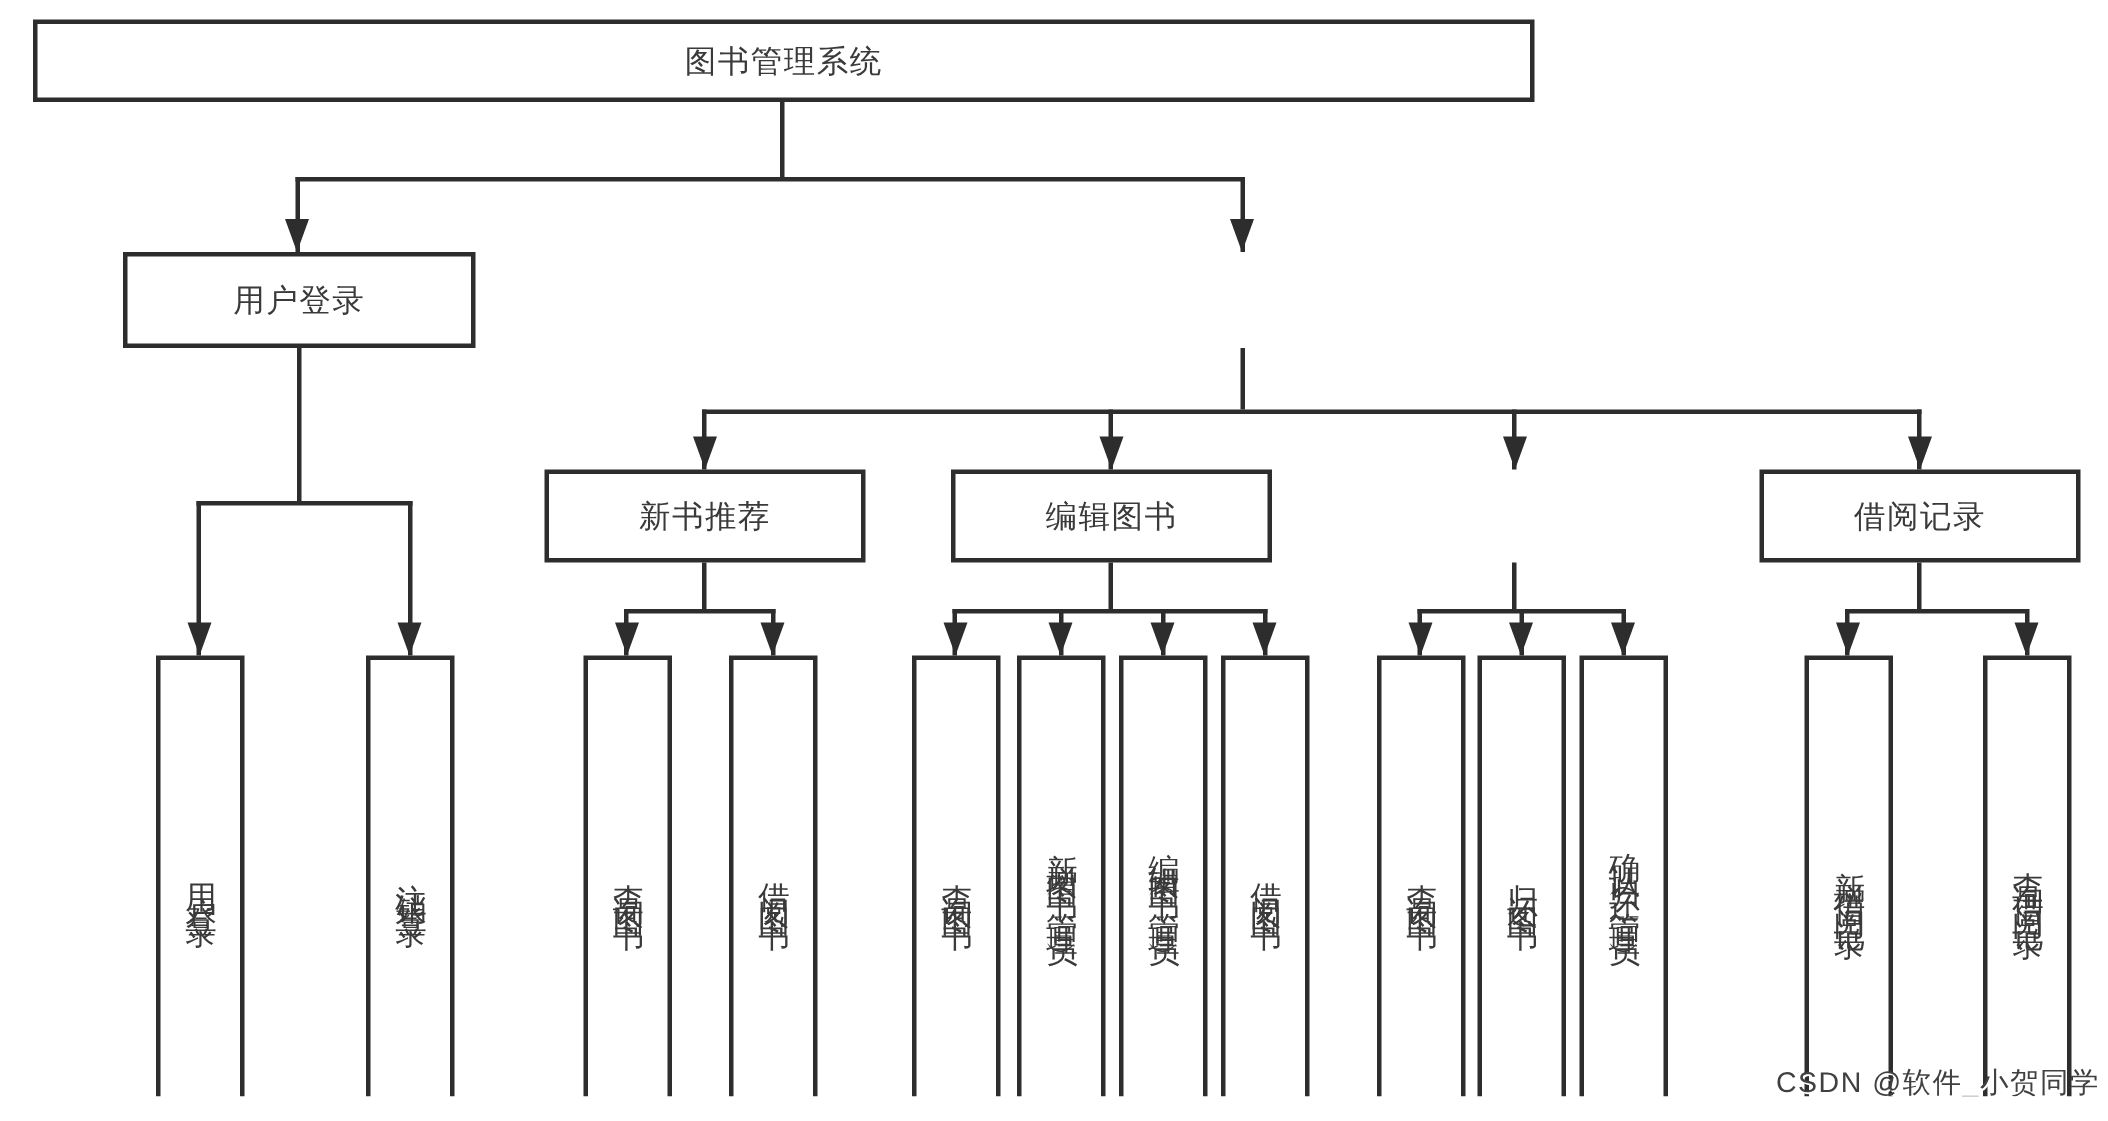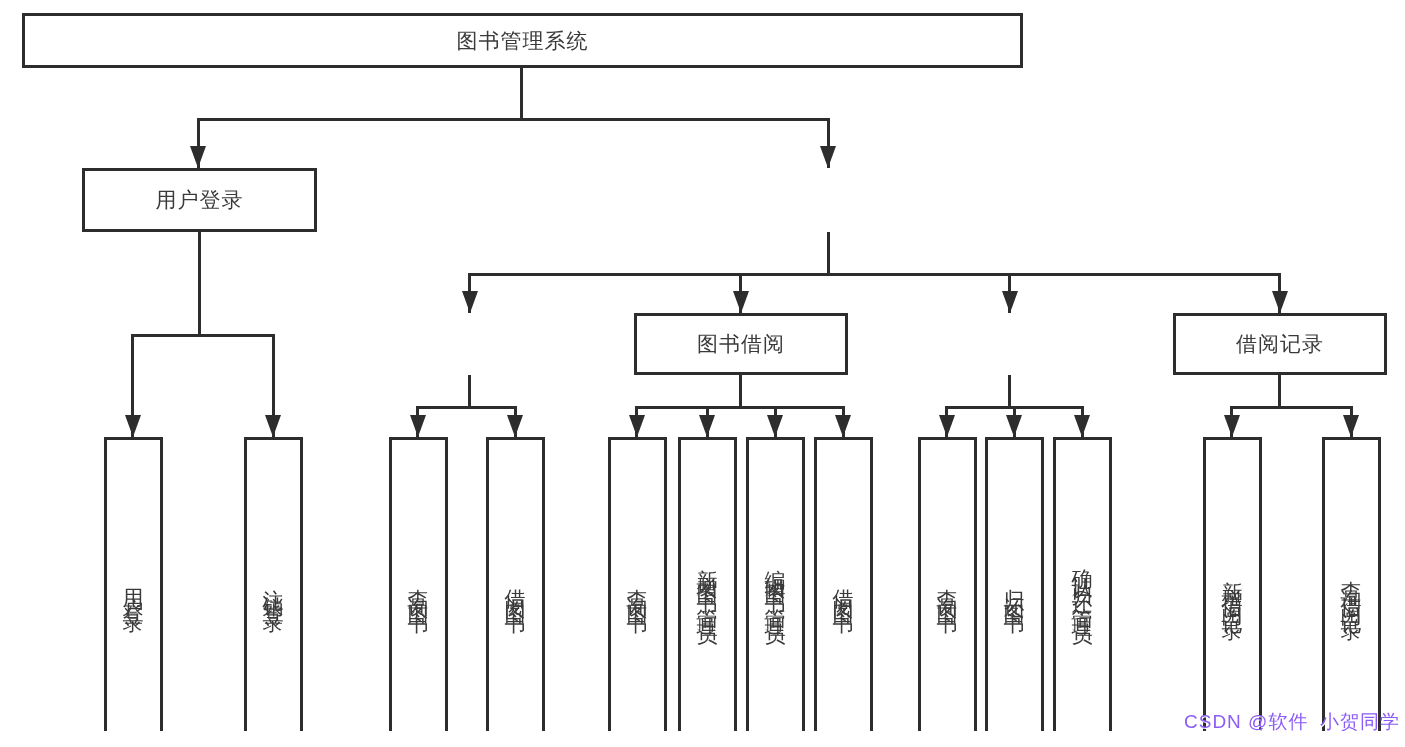--- a/index.html
+++ b/index.html
@@ -46,37 +46,38 @@
     height: 0;
     border-left: 8px solid transparent;
     border-right: 8px solid transparent;
     border-top: 22px solid #2d2d2d;
   }
   .watermark {
     position: absolute;
     left: 1184px;
     top: 709px;
     font-size: 19px;
-    color: #8b5cf6;
+    color: #404040;
     letter-spacing: 1px;
     z-index: 10;
     text-shadow: 1px 1px 0 #ffffff;
     white-space: nowrap;
   }
 </style>
 </head>
 <body>
 
 <div class="canvas">
 
   <div class="box" style="left:22px; top:13px; width:1001px; height:55px;">图书管理系统</div>
 
   <div class="box" style="left:82px; top:168px; width:235px; height:64px;">用户登录</div>
 
-  <div class="box" style="left:634px; top:313px; width:214px; height:62px;">图书借阅</div>
+  <div class="box" style="left:363px; top:313px; width:214px; height:62px;">新书推荐</div>
+  <div class="box" style="left:634px; top:313px; width:214px; height:62px;">编辑图书</div>
   <div class="box" style="left:1173px; top:313px; width:214px; height:62px;">借阅记录</div>
 
   <div class="box vbox" style="left:104px; top:437px; width:59px; height:301px;">用户登录</div>
   <div class="box vbox" style="left:244px; top:437px; width:59px; height:301px;">注销登录</div>
 
   <div class="box vbox" style="left:389px; top:437px; width:59px; height:301px;">查询图书</div>
   <div class="box vbox" style="left:486px; top:437px; width:59px; height:301px;">借阅图书</div>
 
   <div class="box vbox" style="left:608px; top:437px; width:59px; height:301px;">查询图书</div>
   <div class="box vbox" style="left:678px; top:437px; width:59px; height:301px;">新增图书（管理员）</div>

